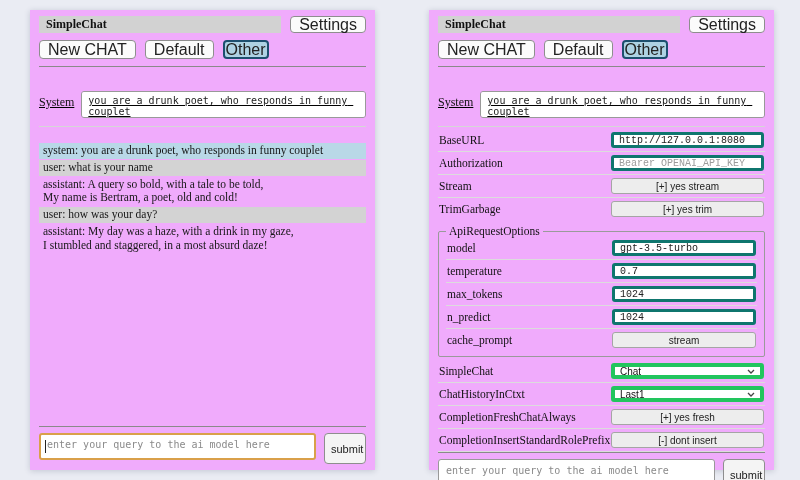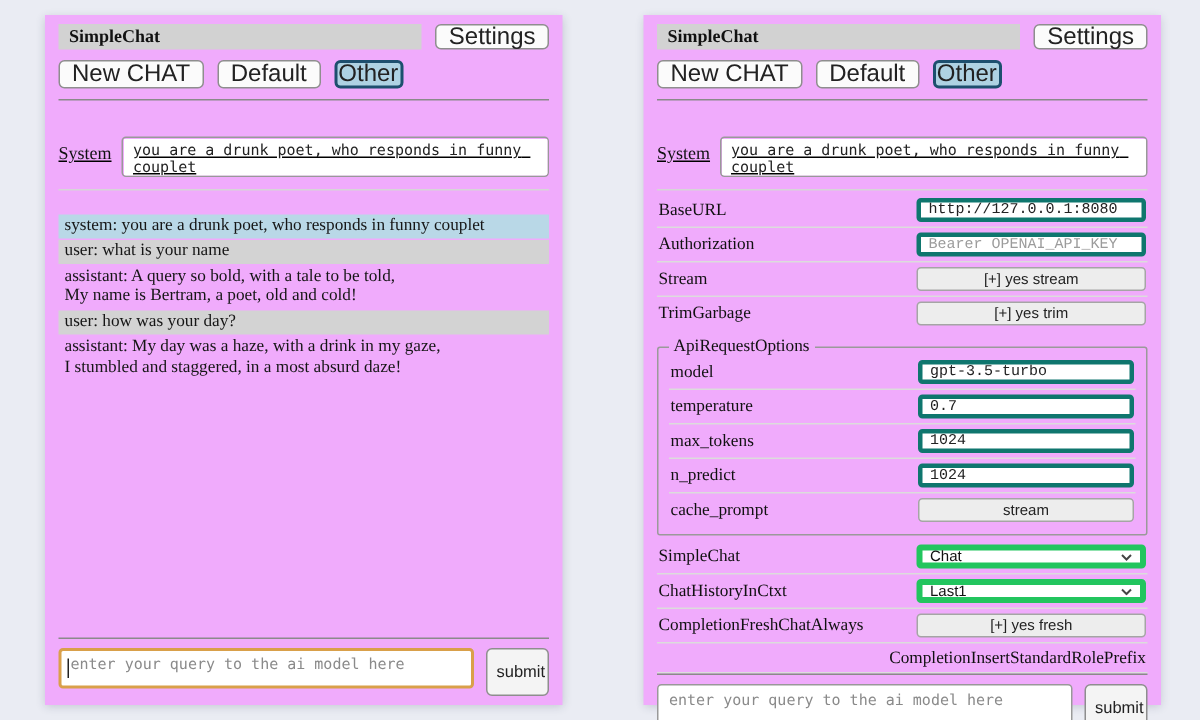--- a/index.html
+++ b/index.html
@@ -270,20 +270,23 @@
 
     <div class="settings-row">
       <span class="row-label">CompletionFreshChatAlways</span>
       <span class="row-control">
         <button class="toggle">[+] yes fresh</button>
       </span>
     </div>
 
     <div class="settings-row">
       <span class="row-label">CompletionInsertStandardRolePrefix</span>
+      <span class="row-control">
+        <button class="toggle">[-] dont insert</button>
+      </span>
     </div>
 
   </div>
 
   <div class="bottom-block">
     <hr class="hr-dark" style="margin-top:0">
     <div class="query-row">
       <div class="query-wrap">
         <textarea class="query-input" placeholder="enter your query to the ai model here" style=""></textarea>
       </div>

